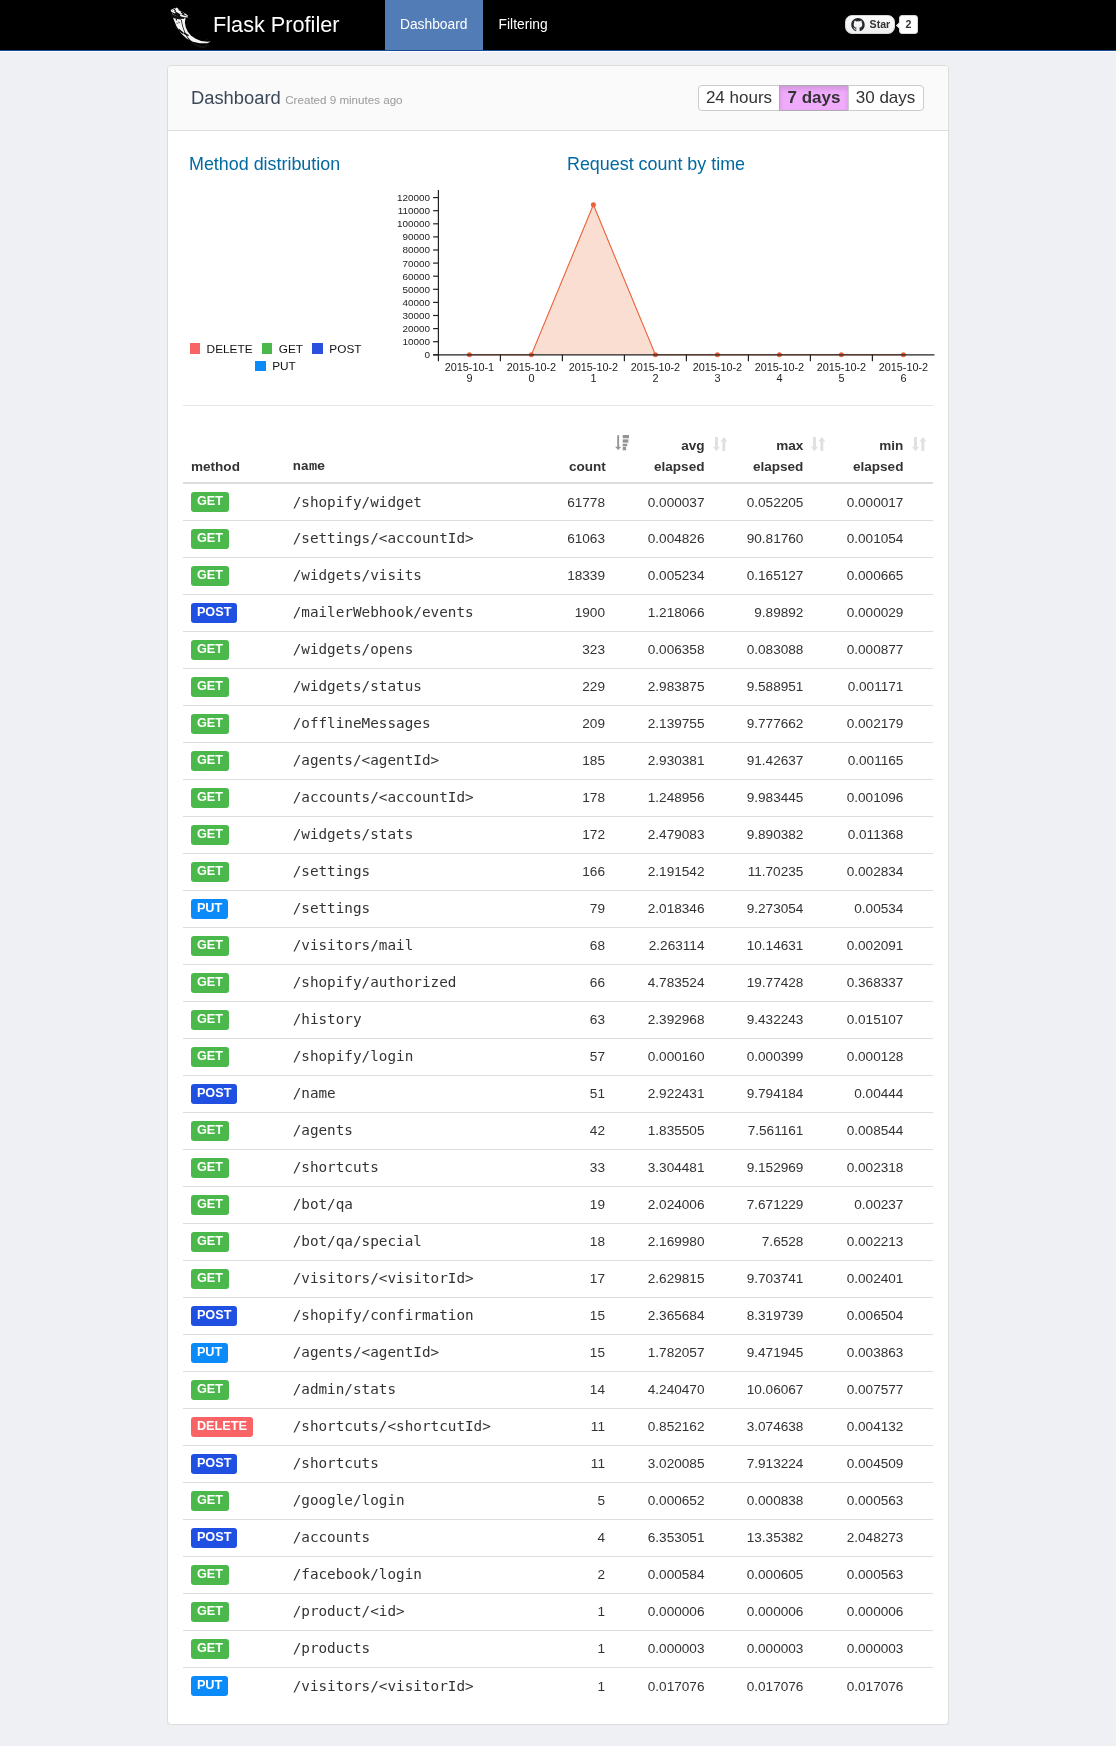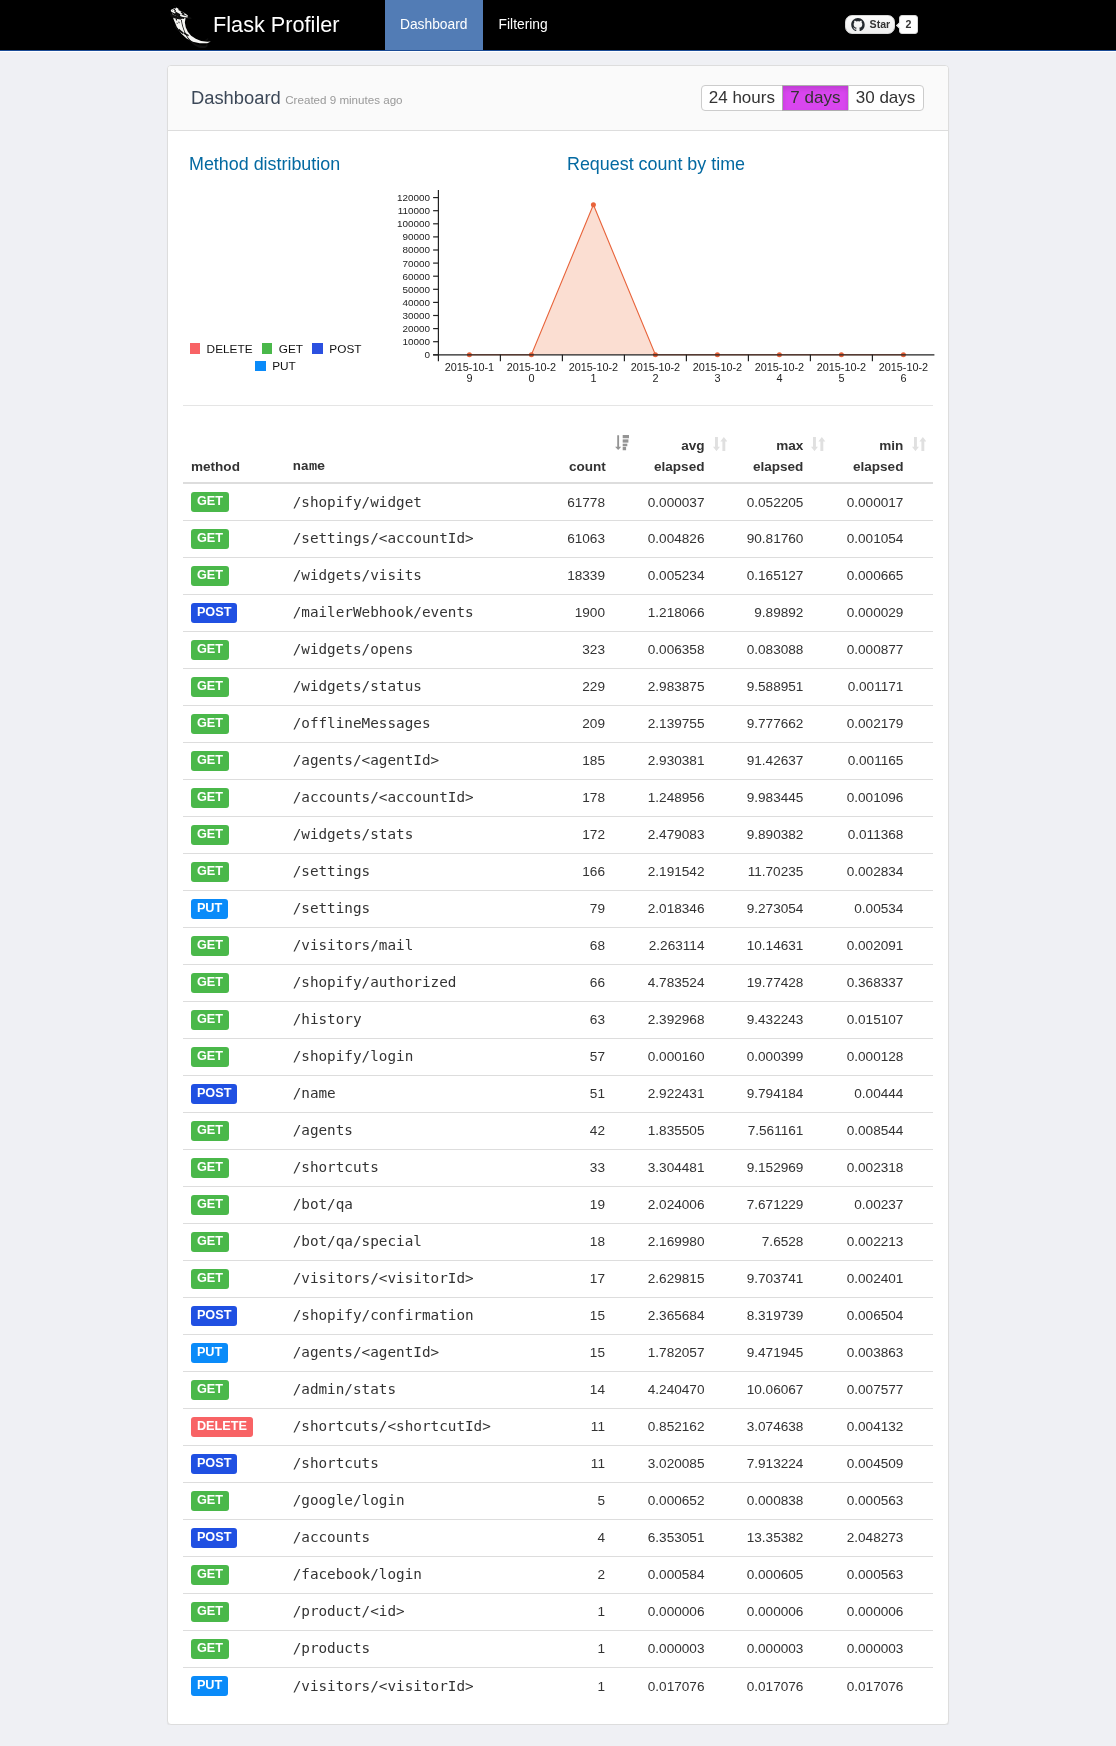--- a/index.html
+++ b/index.html
@@ -81,21 +81,21 @@
   .btn-group{display:inline-flex;}
   .btn{
     font-size:17px;padding:0 7.2px;height:25.4px;
     background:#fff;border:1px solid #ccc;color:#333;
     border-radius:4px;line-height:23.4px;cursor:pointer;
     font-family:"Liberation Sans", sans-serif;
   }
   .btn-group .btn{border-radius:0;margin-left:-1px;}
   .btn-group .btn:first-child{border-radius:4px 0 0 4px;margin-left:0;}
   .btn-group .btn:last-child{border-radius:0 4px 4px 0;}
-  .btn.active{background:#d946ef;border-color:#adadad;box-shadow:inset 0 3px 5px rgba(0,0,0,.125);}
+  .btn.active{background:#f0abfc;border-color:#adadad;box-shadow:inset 0 3px 5px rgba(0,0,0,.125);font-weight:bold;}
   .panel-body{padding:15px 15px 20px 15px;}
   
   .charts-row{position:relative;height:258.9px;}
   .chart-title{
     font-size:17.9px;color:#0369a1;font-weight:normal;
     margin:0;position:absolute;line-height:21px;
   }
   #pieTitle{left:6px;top:7.6px;}
   #lineTitle{left:283px;top:7.6px;width:380px;text-align:center;}
   #pieHost{position:absolute;left:0;top:33px;}

